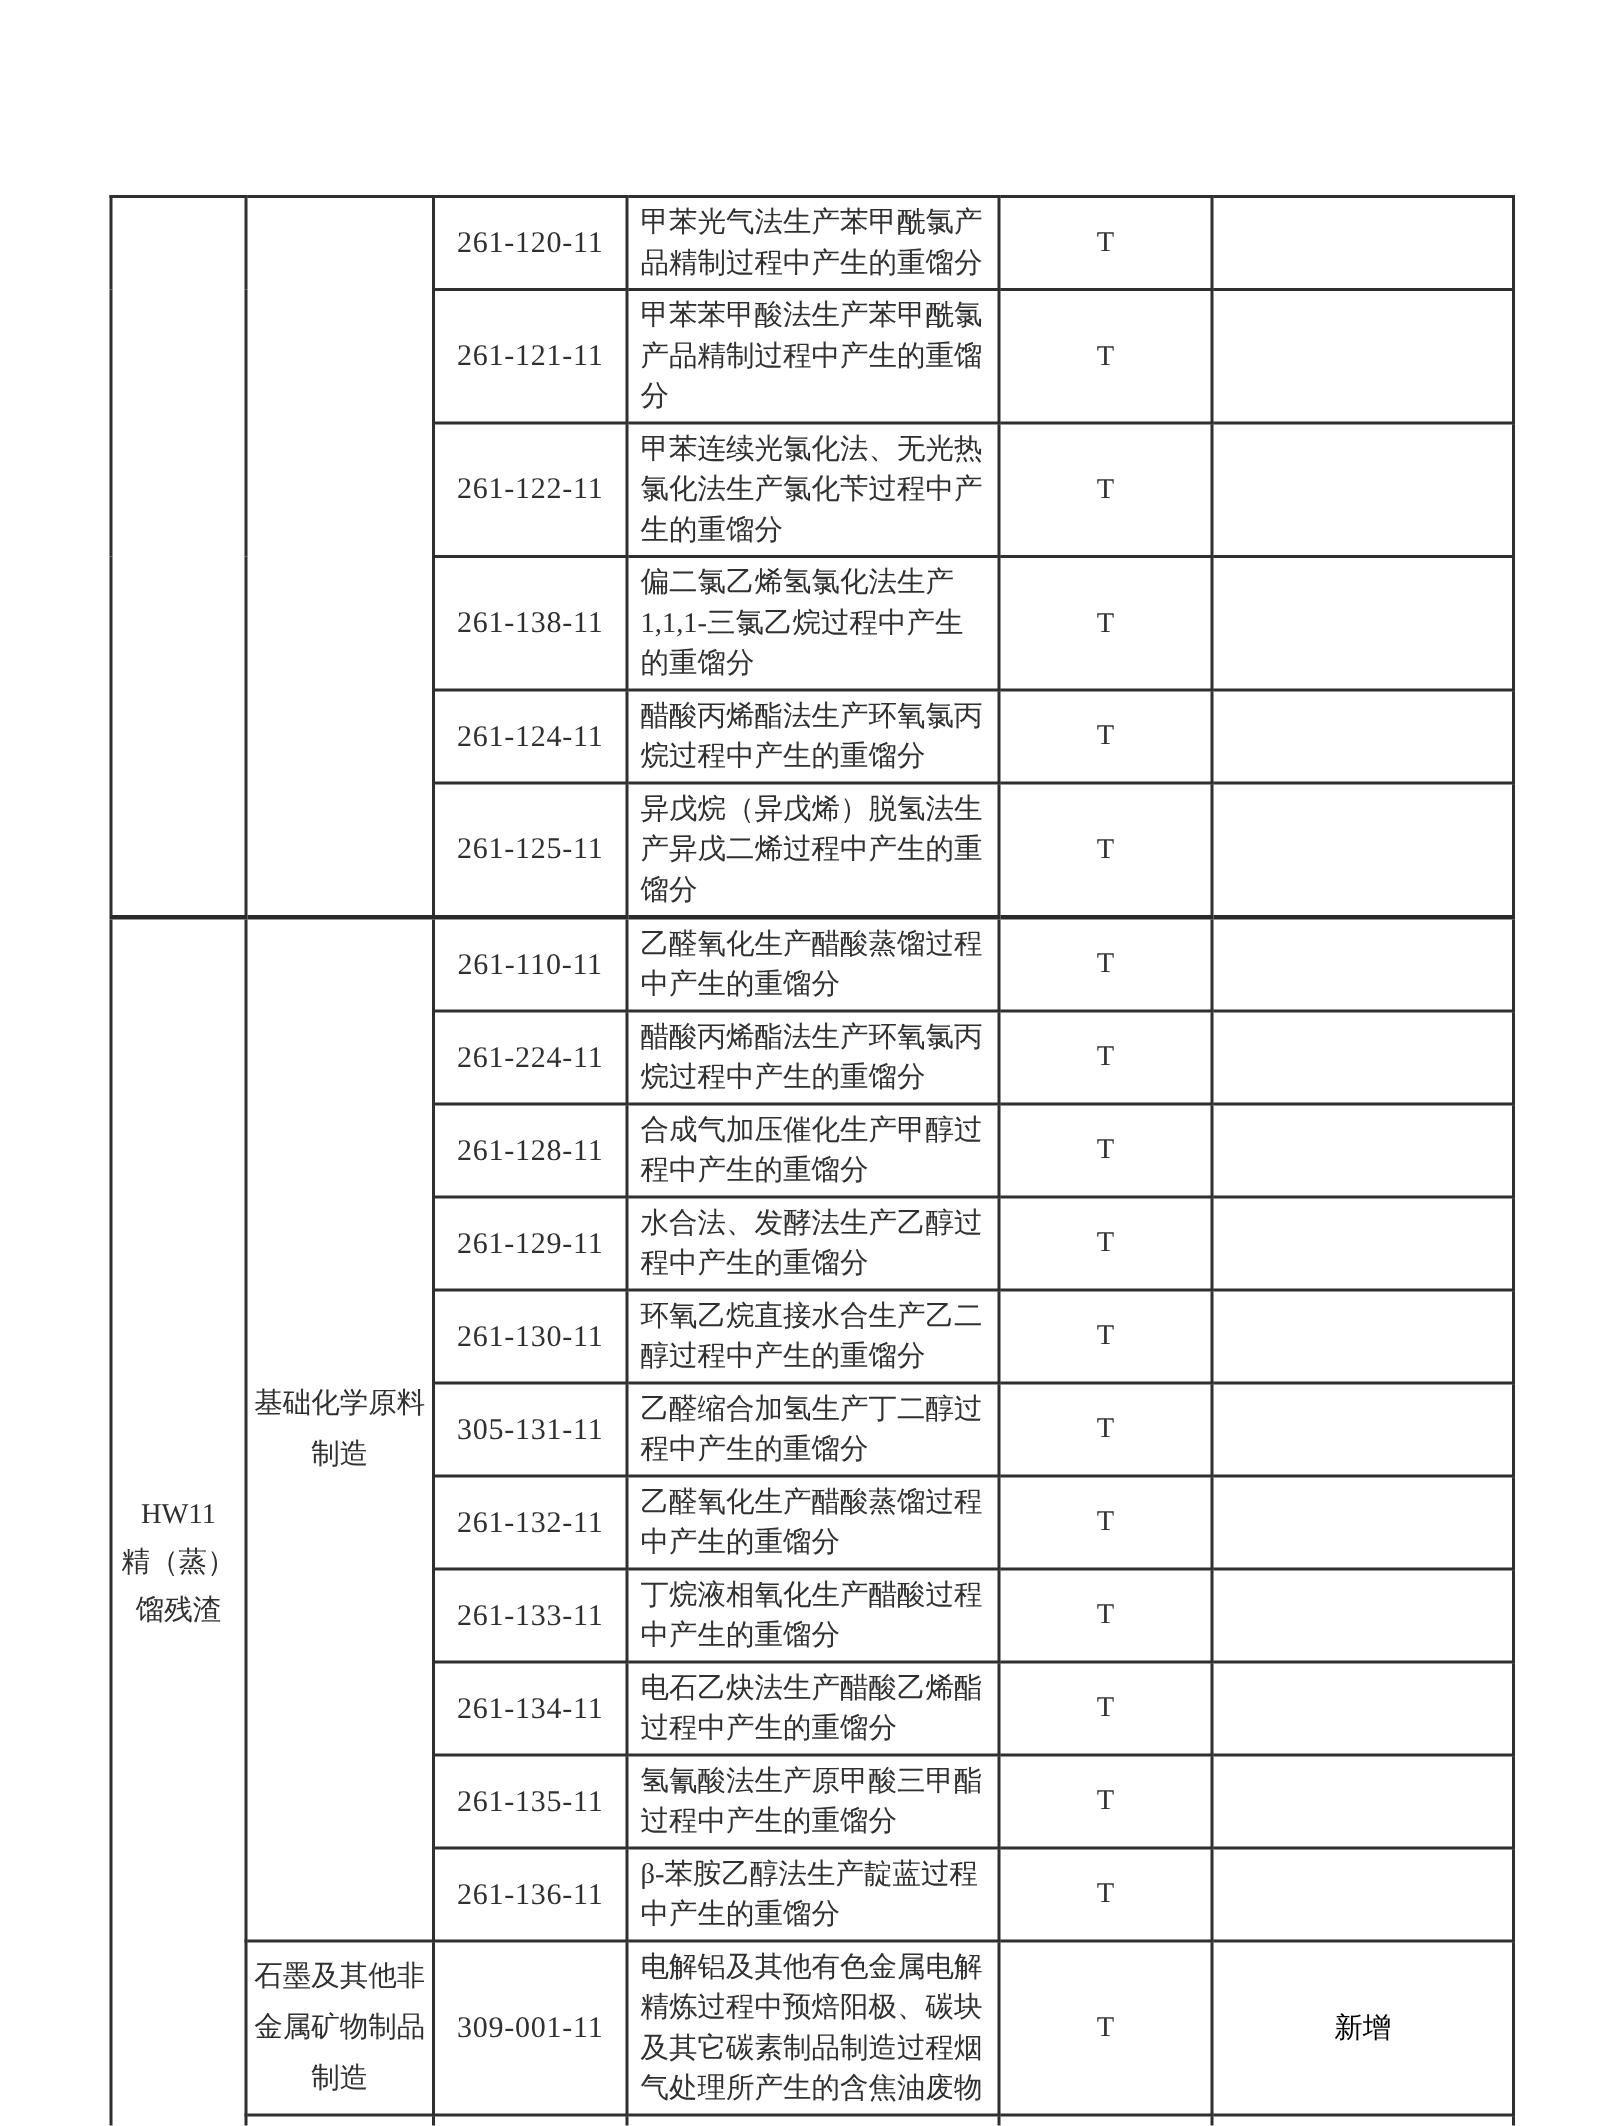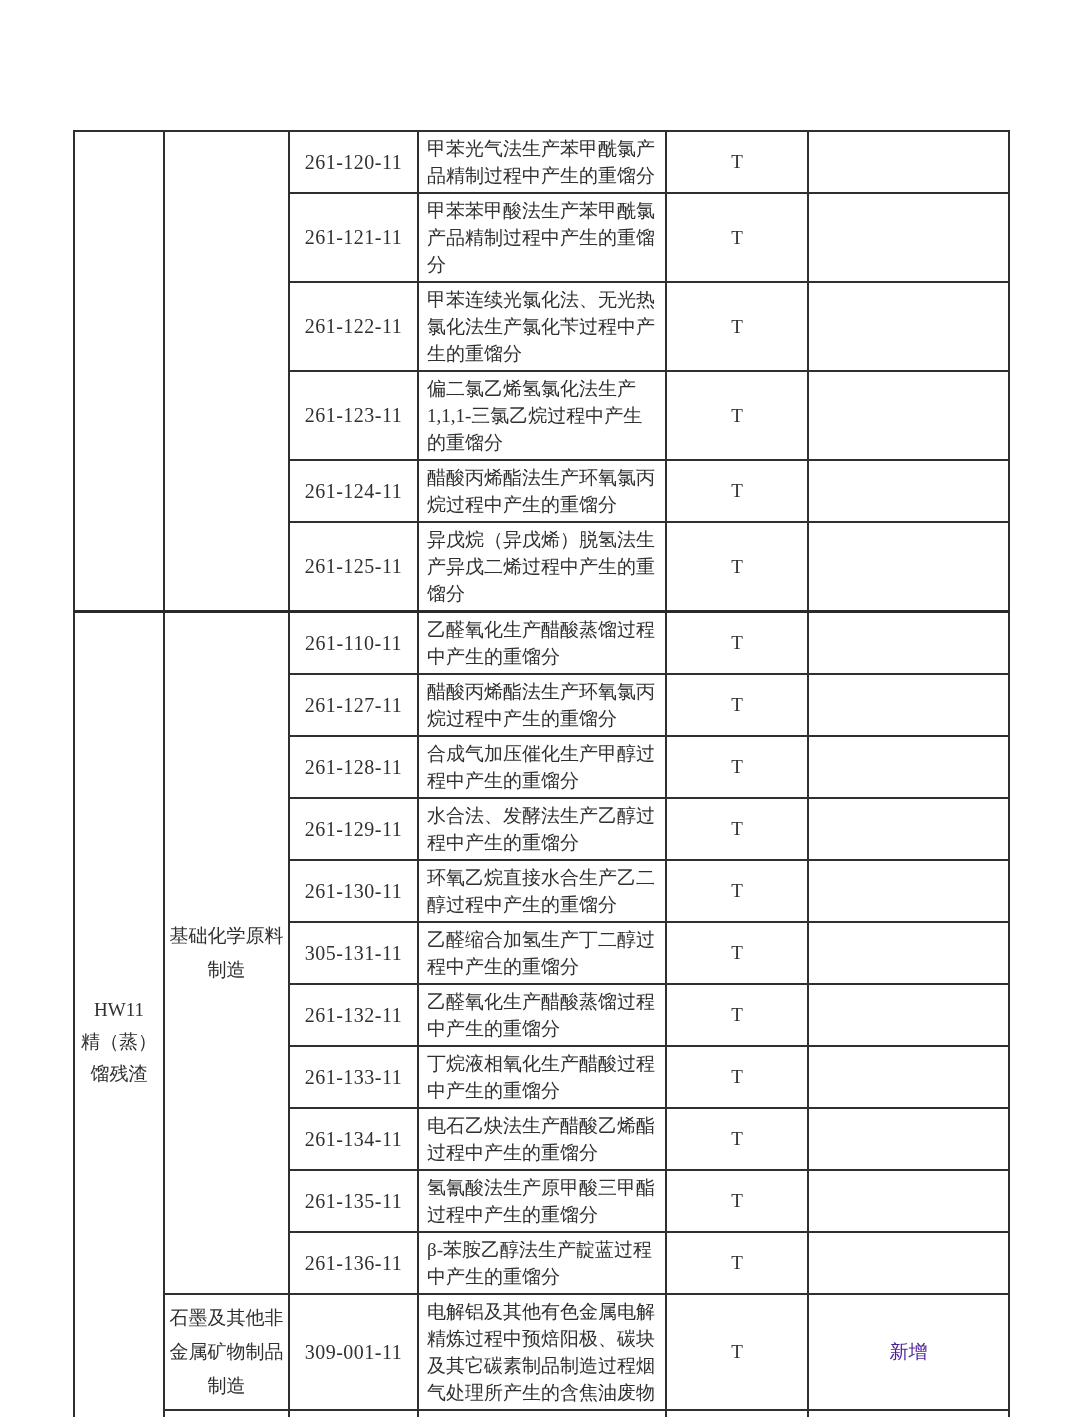--- a/index.html
+++ b/index.html
@@ -51,21 +51,21 @@
     margin-left: 28px;
   }
   td.prop {
     text-align: center;
     font-size: 19px;
   }
   td.remark {
     text-align: center;
     font-size: 19px;
   }
-  td.remark.red { color: #4c1d95; }
+  td.remark.red { color: #000000; }
 </style>
 </head>
 <body>
 
 <table class="waste-table">
   <colgroup>
     <col style="width:90px">
     <col style="width:125px">
     <col style="width:129px">
     <col style="width:248px">
@@ -87,21 +87,21 @@
       <td class="prop">T</td>
       <td class="remark"></td>
     </tr>
     <tr style="height:85px">
       <td class="code">261-122-11</td>
       <td class="desc">甲苯连续光氯化法、无光热氯化法生产氯化苄过程中产生的重馏分</td>
       <td class="prop">T</td>
       <td class="remark"></td>
     </tr>
     <tr style="height:85px">
-      <td class="code">261-123-11</td>
+      <td class="code">261-138-11</td>
       <td class="desc">偏二氯乙烯氢氯化法生产1,1,1-三氯乙烷过程中产生的重馏分</td>
       <td class="prop">T</td>
       <td class="remark"></td>
     </tr>
     <tr style="height:59px">
       <td class="code">261-124-11</td>
       <td class="desc">醋酸丙烯酯法生产环氧氯丙烷过程中产生的重馏分</td>
       <td class="prop">T</td>
       <td class="remark"></td>
     </tr>
@@ -117,21 +117,21 @@
 精（蒸）
 馏残渣</td>
       <td class="industry" rowspan="11">基础化学原料
 制造</td>
       <td class="code">261-110-11</td>
       <td class="desc">乙醛氧化生产醋酸蒸馏过程中产生的重馏分</td>
       <td class="prop">T</td>
       <td class="remark"></td>
     </tr>
     <tr style="height:58px">
-      <td class="code">261-127-11</td>
+      <td class="code">261-224-11</td>
       <td class="desc">醋酸丙烯酯法生产环氧氯丙烷过程中产生的重馏分</td>
       <td class="prop">T</td>
       <td class="remark"></td>
     </tr>
     <tr style="height:57px">
       <td class="code">261-128-11</td>
       <td class="desc">合成气加压催化生产甲醇过程中产生的重馏分</td>
       <td class="prop">T</td>
       <td class="remark"></td>
     </tr>

